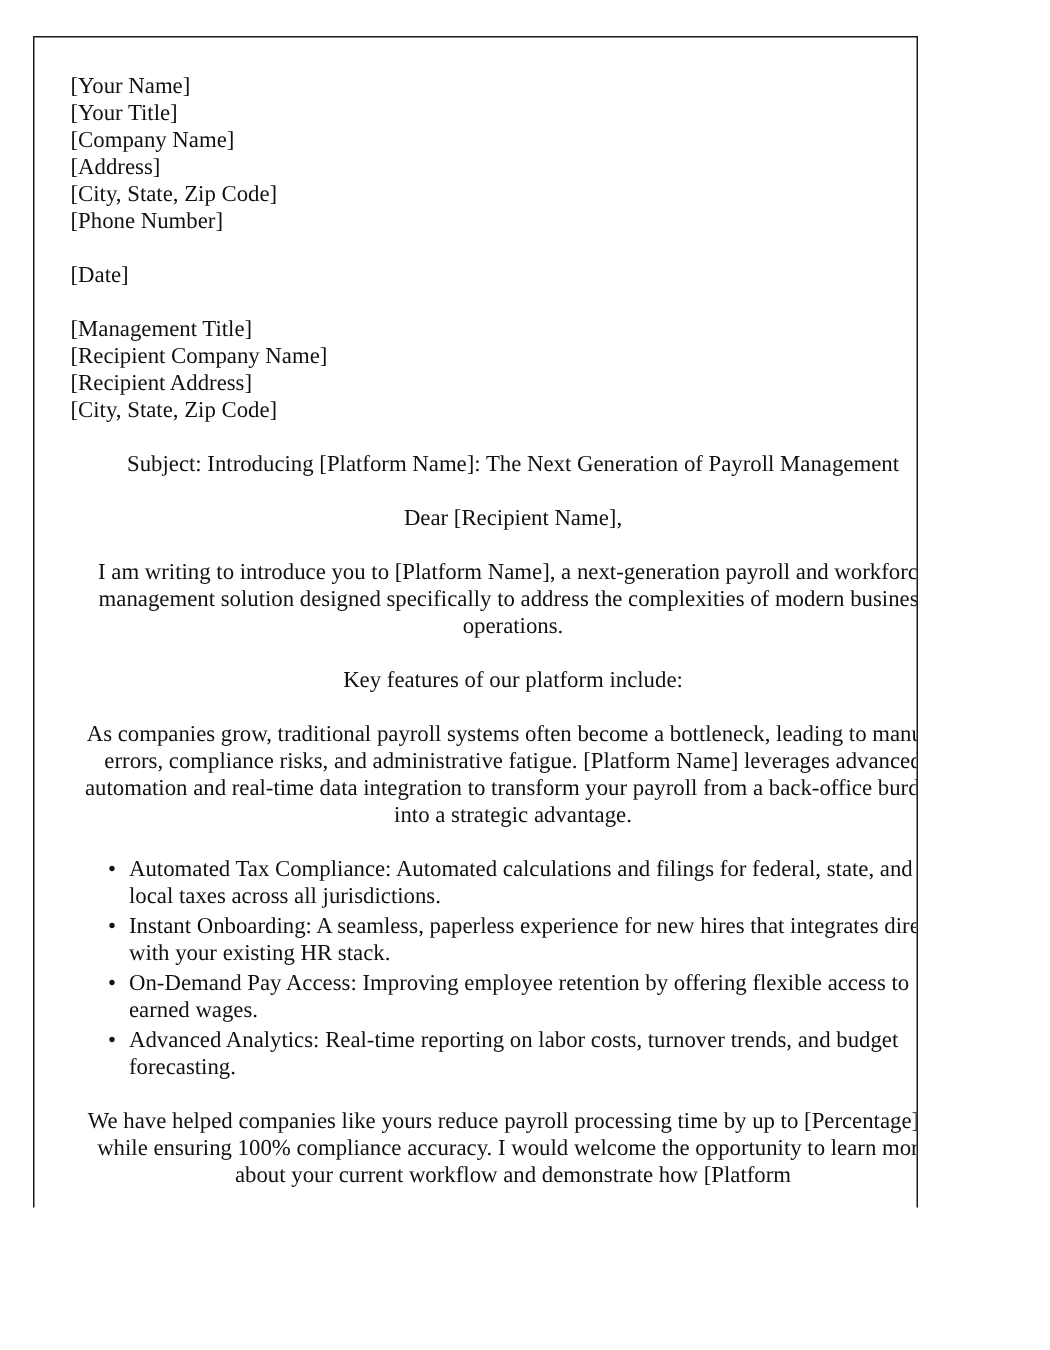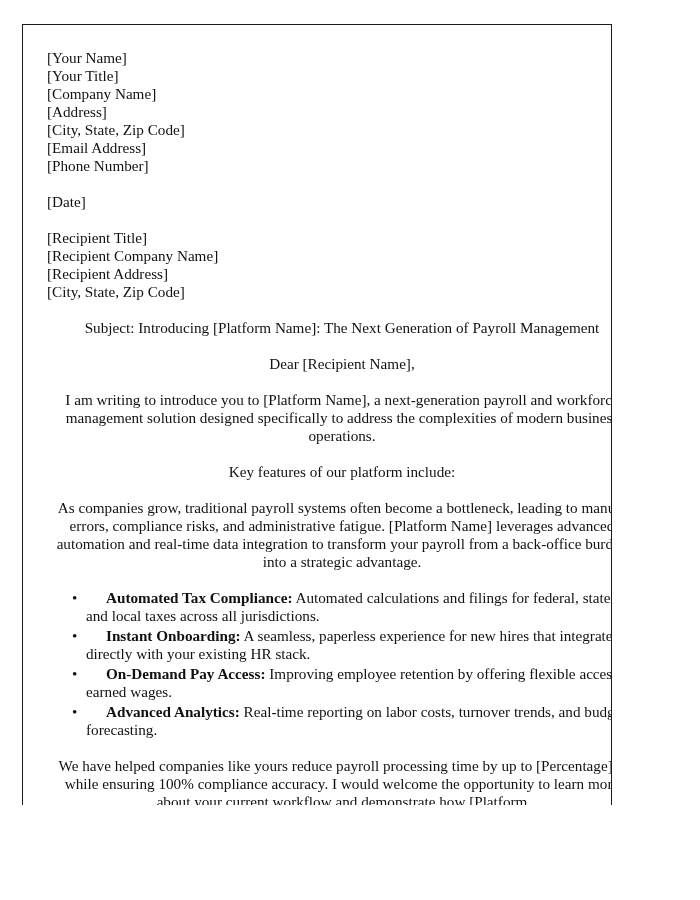--- a/index.html
+++ b/index.html
@@ -67,46 +67,44 @@
     padding-left: 39px;
     margin: 0 0 2px 0;
   }
   ul.features li .bullet {
     position: absolute;
     left: 25px;
     top: 0;
     line-height: 18px;
   }
   .lead {
-    font-weight: bold;
-    margin-left: 20px;
+    font-weight: normal;
   }
 </style>
 </head>
 <body>
 
 <div id="page">
   <div id="content">
 
     <div class="block">
       <div class="line">[Your Name]</div>
       <div class="line">[Your Title]</div>
       <div class="line">[Company Name]</div>
       <div class="line">[Address]</div>
       <div class="line">[City, State, Zip Code]</div>
-      <div class="line">[Email Address]</div>
       <div class="line">[Phone Number]</div>
     </div>
 
     <div class="block">
       <div class="line">[Date]</div>
     </div>
 
     <div class="block">
-      <div class="line">[Recipient Title]</div>
+      <div class="line">[Management Title]</div>
       <div class="line">[Recipient Company Name]</div>
       <div class="line">[Recipient Address]</div>
       <div class="line">[City, State, Zip Code]</div>
     </div>
 
     <p class="para">Subject: Introducing [Platform Name]: The Next Generation of Payroll Management</p>
 
     <p class="para">Dear [Recipient Name],</p>
 
     <p class="para">I am writing to introduce you to [Platform Name], a next-generation payroll and workforce management solution designed specifically to address the complexities of modern business operations.</p>

